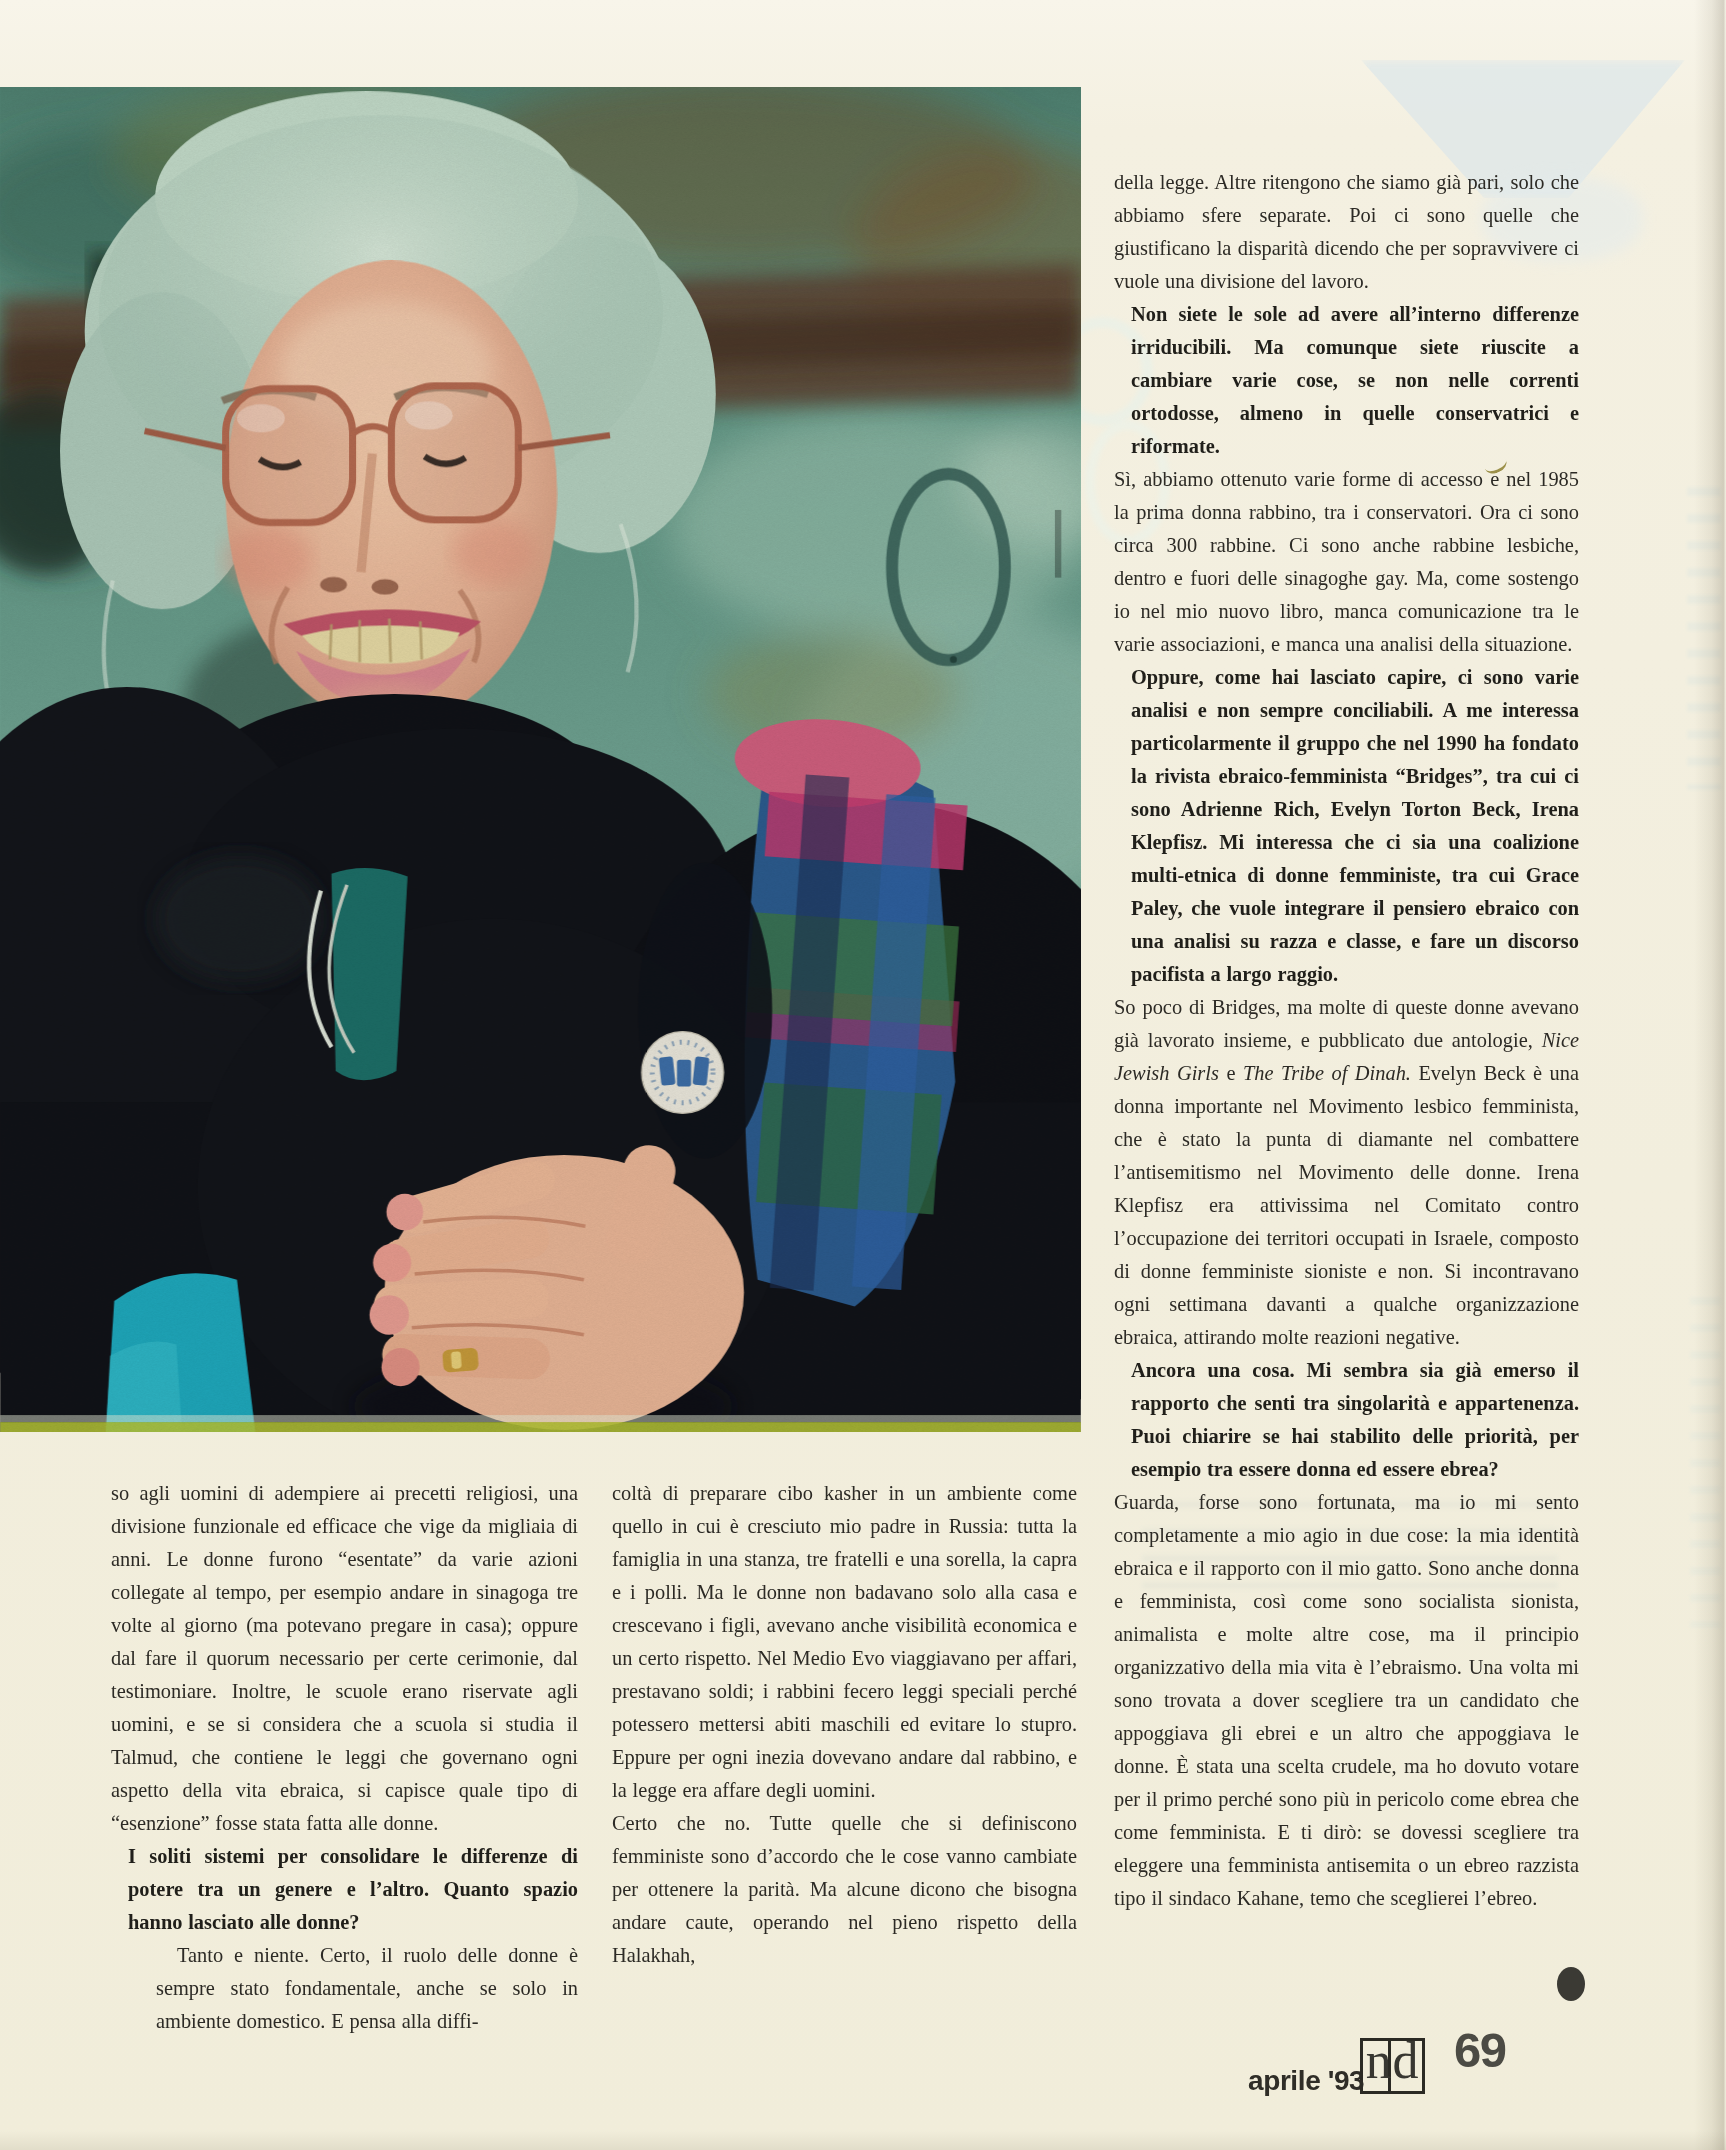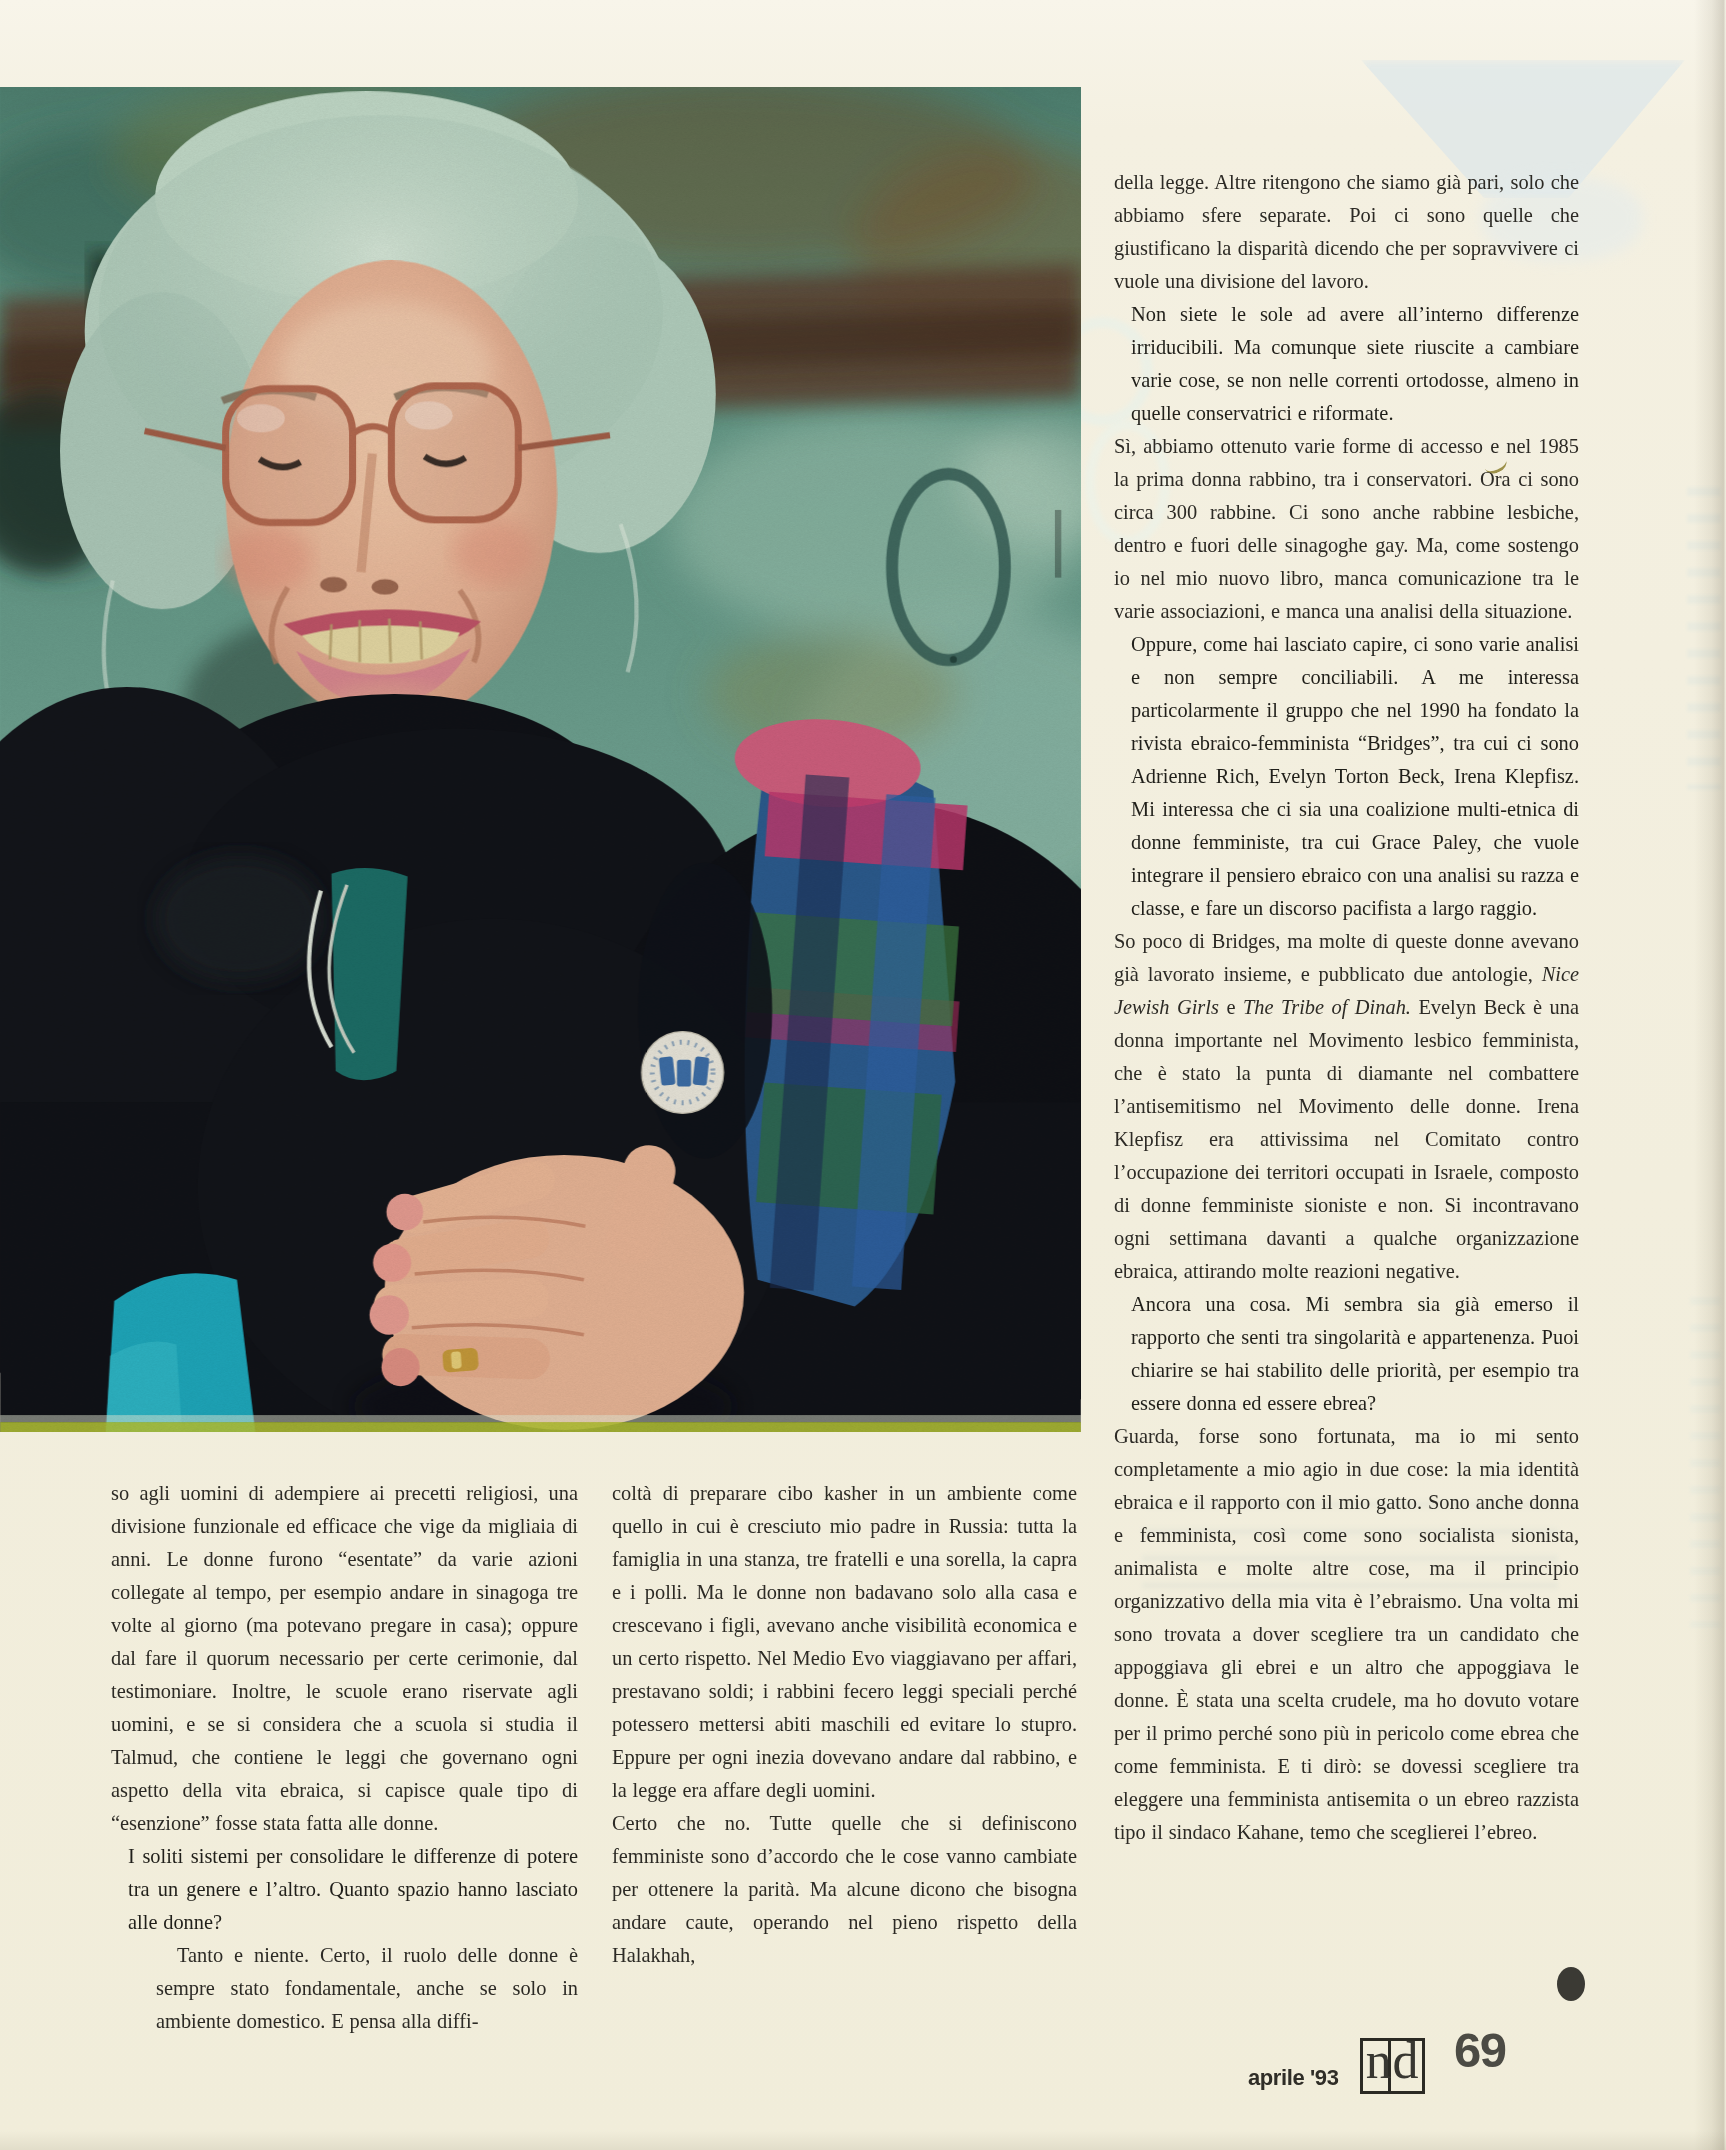--- a/index.html
+++ b/index.html
@@ -3,33 +3,33 @@
 <meta charset="utf-8">
 <style>
   html,body{margin:0;padding:0;background:#d9d4c2;}
   .page{position:relative;width:1726px;height:2151px;overflow:hidden;
         background:linear-gradient(180deg,#f8f5ea 0%,#f4f0e1 6%,#f2eedd 55%,#f1edda 100%);
         font-family:"Liberation Serif", serif;}
   
   .col{position:absolute;text-align:justify;color:#2c2a25;font-size:20.4px;line-height:33px;
        hyphens:auto;-webkit-hyphens:auto;word-spacing:0.7px;}
   .col p{margin:0;}
-  .col p.question{font-weight:normal;color:#201f1a;padding-left:17px;}
+  .col p.question{font-weight:bold;color:#201f1a;padding-left:17px;}
   .col p.indent{text-indent:21px;margin-left:45px;}
   .col em{font-style:italic;}
   .col-left{left:111px;top:1477px;width:467px;}
   .col-middle{left:612px;top:1477px;width:465px;}
   .col-right{left:1114px;top:166px;width:465px;}
   
   .photo{position:absolute;left:0;top:87px;width:1081px;height:1345px;margin:0;}
   .photo svg{width:100%;height:100%;display:block;}
   
   .footer{position:absolute;left:1128px;top:2028px;width:479px;height:78px;
           font-family:"Liberation Sans", sans-serif;}
-  .issue{position:absolute;left:120px;top:37px;font-size:22px;font-weight:bold;color:#2f2d27;letter-spacing:-0.4px;}
+  .issue{position:absolute;left:120px;top:37px;font-size:28px;font-weight:bold;color:#2f2d27;letter-spacing:-0.4px;}
   .logo-box{position:absolute;left:212px;top:10px;width:65px;height:56px;border:3.5px solid #2b2a24;box-sizing:border-box;margin-left:20px;}
   .logo-bar{position:absolute;left:25.4px;top:0;width:2.8px;height:100%;background:#2b2a24;}
   .logo-text{position:absolute;left:0;top:-10px;width:100%;text-align:center;
              font-family:"Liberation Serif",serif;font-size:52px;font-weight:normal;color:#383731;letter-spacing:0.7px;}
   .pageno{position:absolute;left:326px;top:-5.6px;font-size:49px;font-weight:bold;color:#4c4b44;letter-spacing:-1.4px;}
   .end-dot{position:absolute;left:1557px;top:1967px;width:28px;height:34px;border-radius:50%;background:#3b3a34;}
   
   .ghost{position:absolute;pointer-events:none;}
   .ghost-wedge-a{left:1361px;top:60px;width:324px;height:138px;background:#dfe8e9;opacity:.8;filter:blur(4.2px);
                  clip-path:polygon(0 0,100% 0,64% 100%,38% 100%);}

